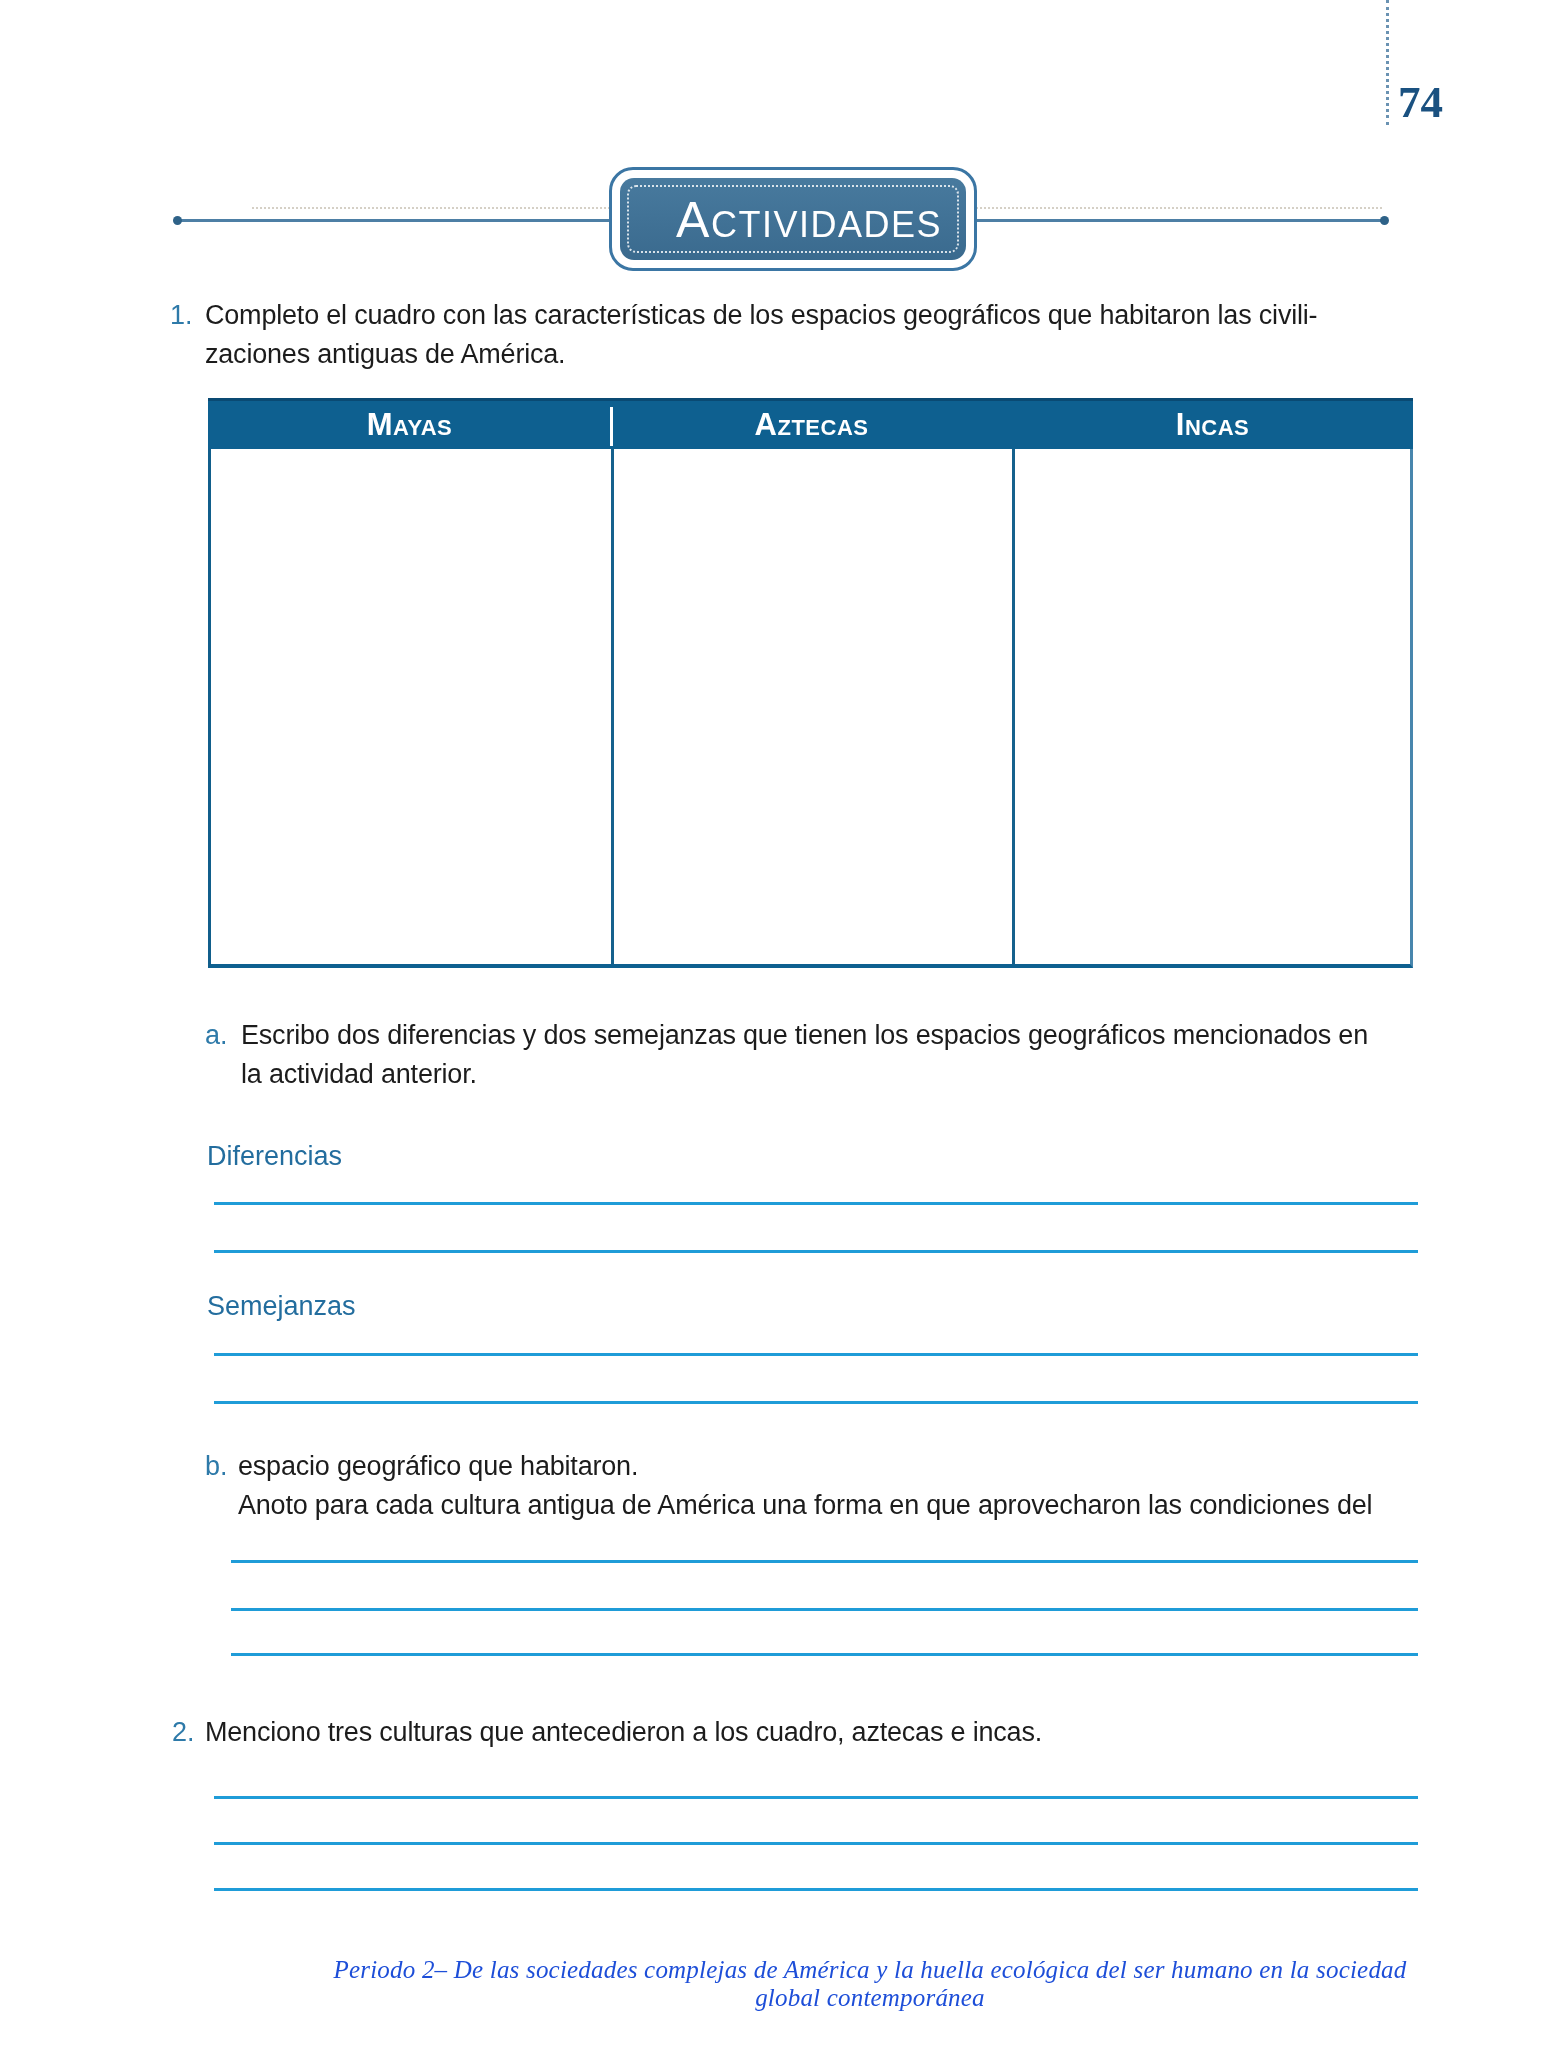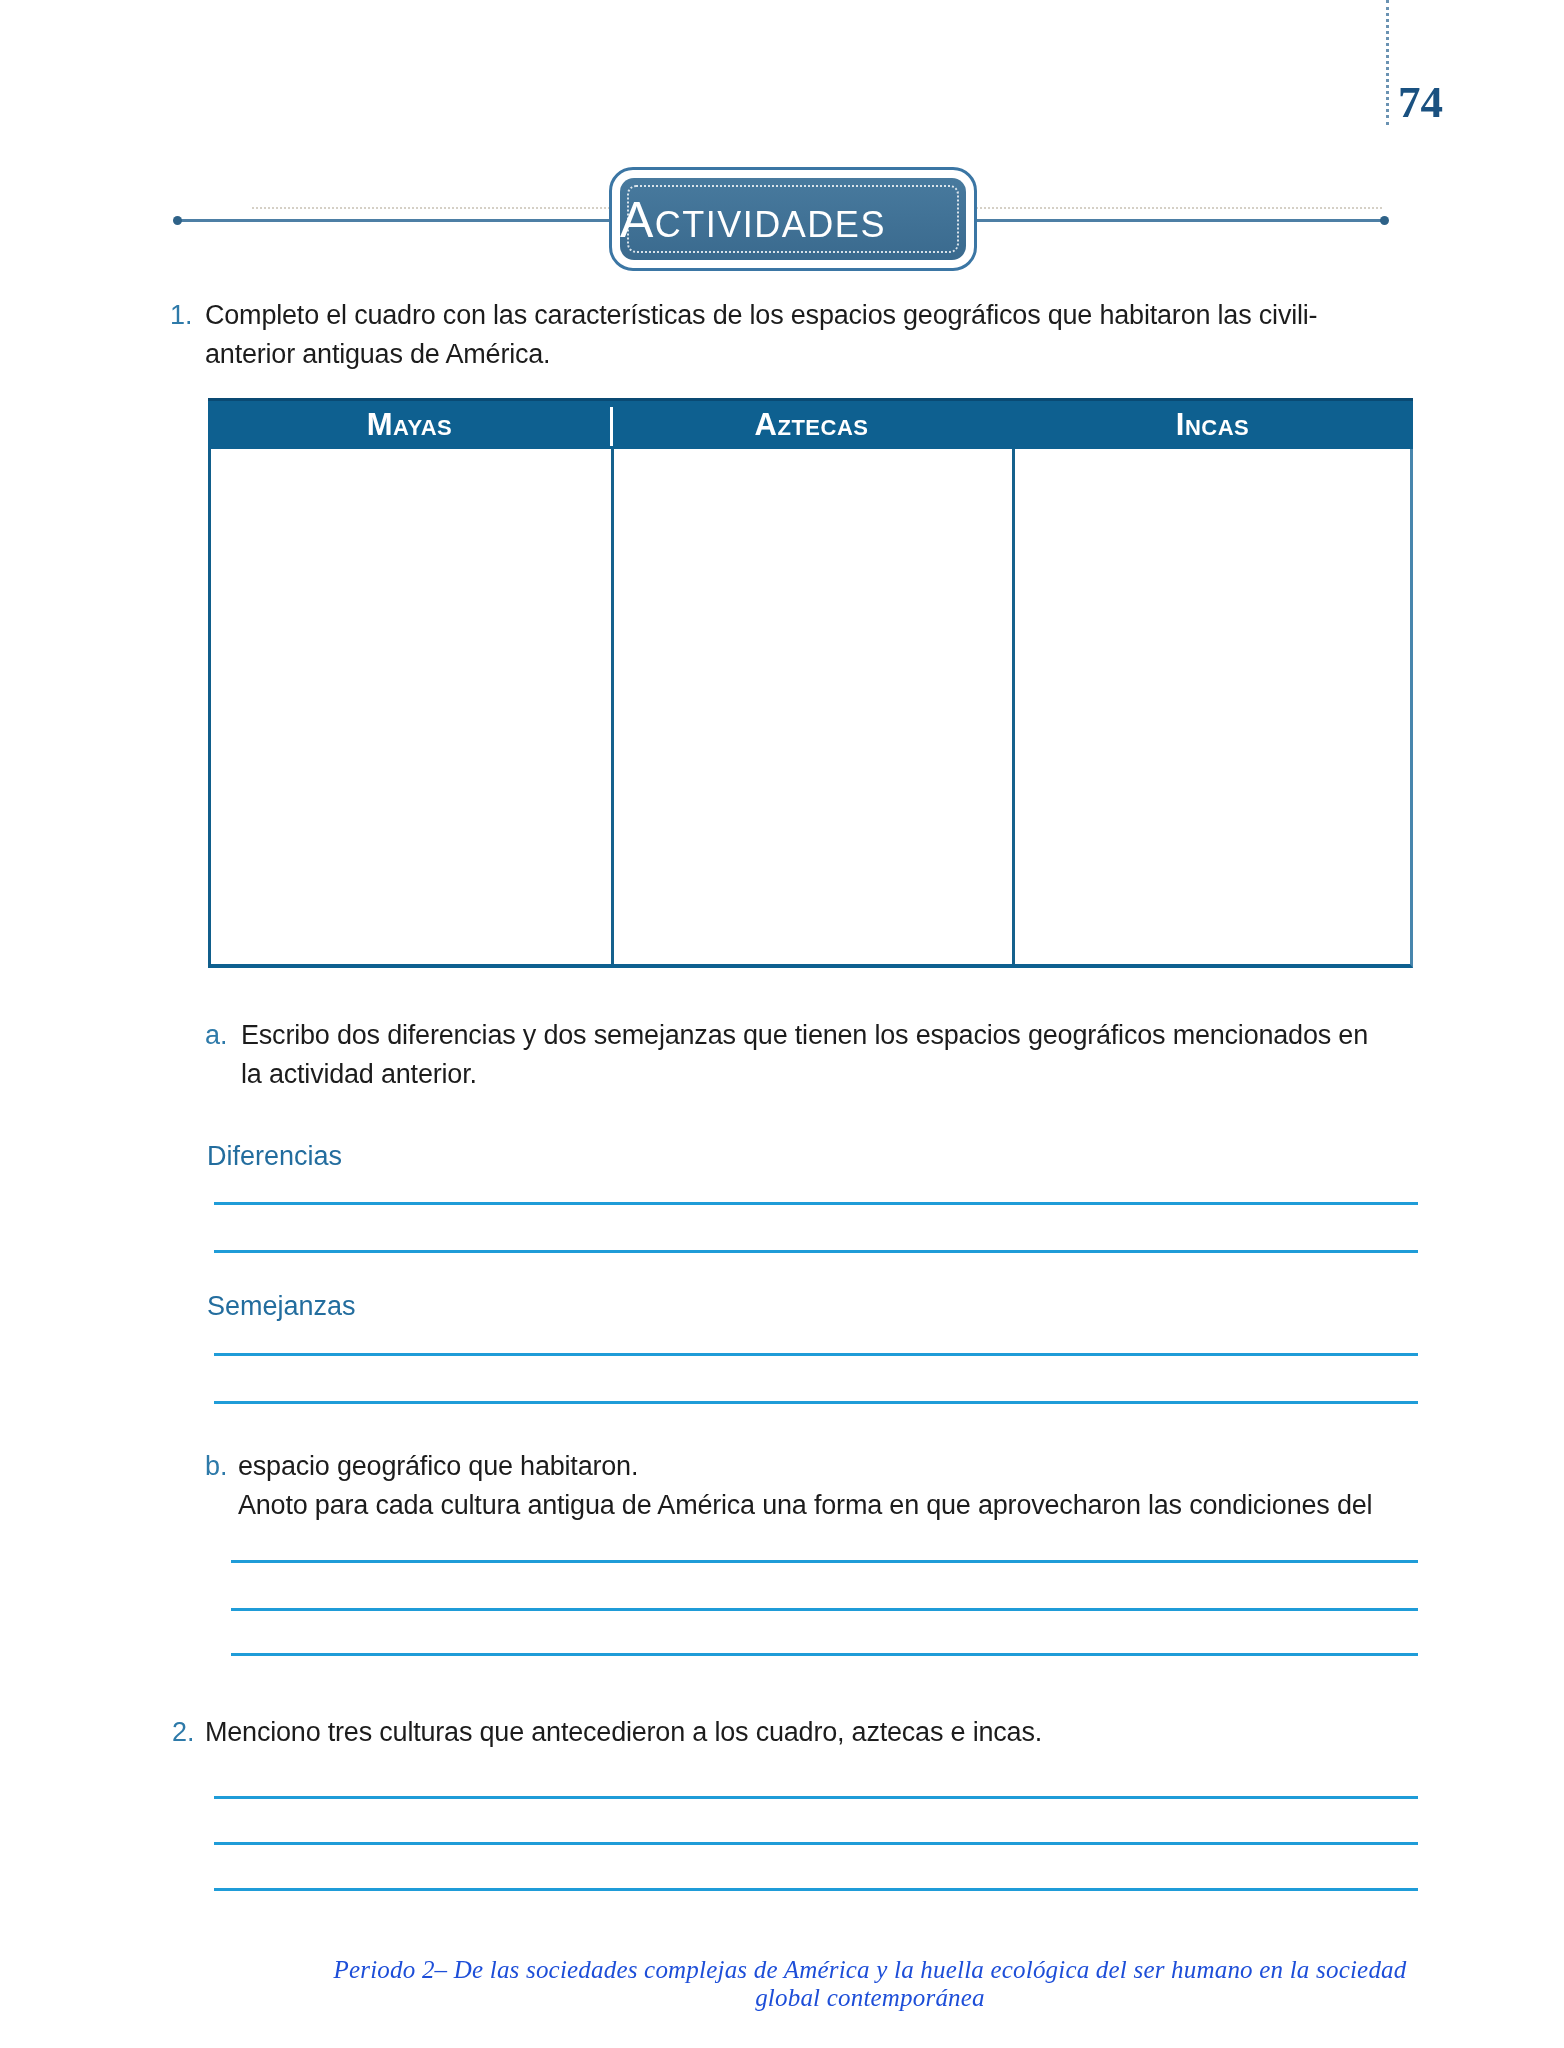--- a/index.html
+++ b/index.html
@@ -45,23 +45,23 @@
   .banner-inner{
     position:absolute;left:8px;top:8px;right:8px;bottom:8px;
     background:linear-gradient(180deg,#487a9e 0%,#3a6a8e 100%);
     border-radius:14px;
   }
   .banner-inner::after{
     content:"";position:absolute;left:7px;top:7px;right:7px;bottom:7px;
     border:2px dotted rgba(255,255,255,0.8);border-radius:9px;
   }
   .banner-title{
-    display:block;width:100%;height:100%;
+    display:block;width:100%;height:100%;text-align:center;
     color:#ffffff;text-transform:uppercase;
-    font-size:36px;line-height:84px;letter-spacing:1.5px;
+    font-size:36px;line-height:84px;letter-spacing:1.5px;padding-left:16px;
   }
   .banner-title::first-letter{font-size:50px;}
   
   .item{position:absolute;display:flex;align-items:flex-start;}
   .item .marker{
     flex:0 0 auto;color:#2e7aa9;font-size:27px;line-height:39px;
   }
   .item .text{font-size:27px;line-height:39px;letter-spacing:-0.2px;}
   .item .text .tline{white-space:nowrap;}
   
@@ -128,21 +128,21 @@
   <div class="banner">
     <div class="banner-inner">
       <span class="banner-title">Actividades</span>
     </div>
   </div>
 
   <div class="item" style="left:170px;top:296px;">
     <span class="marker" style="width:35px;">1.</span>
     <div class="text">
       <div class="tline">Completo el cuadro con las características de los espacios geográficos que habitaron las civili-</div>
-      <div class="tline">anterior antiguas de América.</div>
+      <div class="tline">zaciones antiguas de América.</div>
     </div>
   </div>
 
   <div class="civ-table">
     <div class="civ-thead">
       <div class="civ-th c1">Mayas</div>
       <div class="civ-th c2">Aztecas</div>
       <div class="civ-th c3">Incas</div>
       <div class="head-sep"></div>
     </div>

